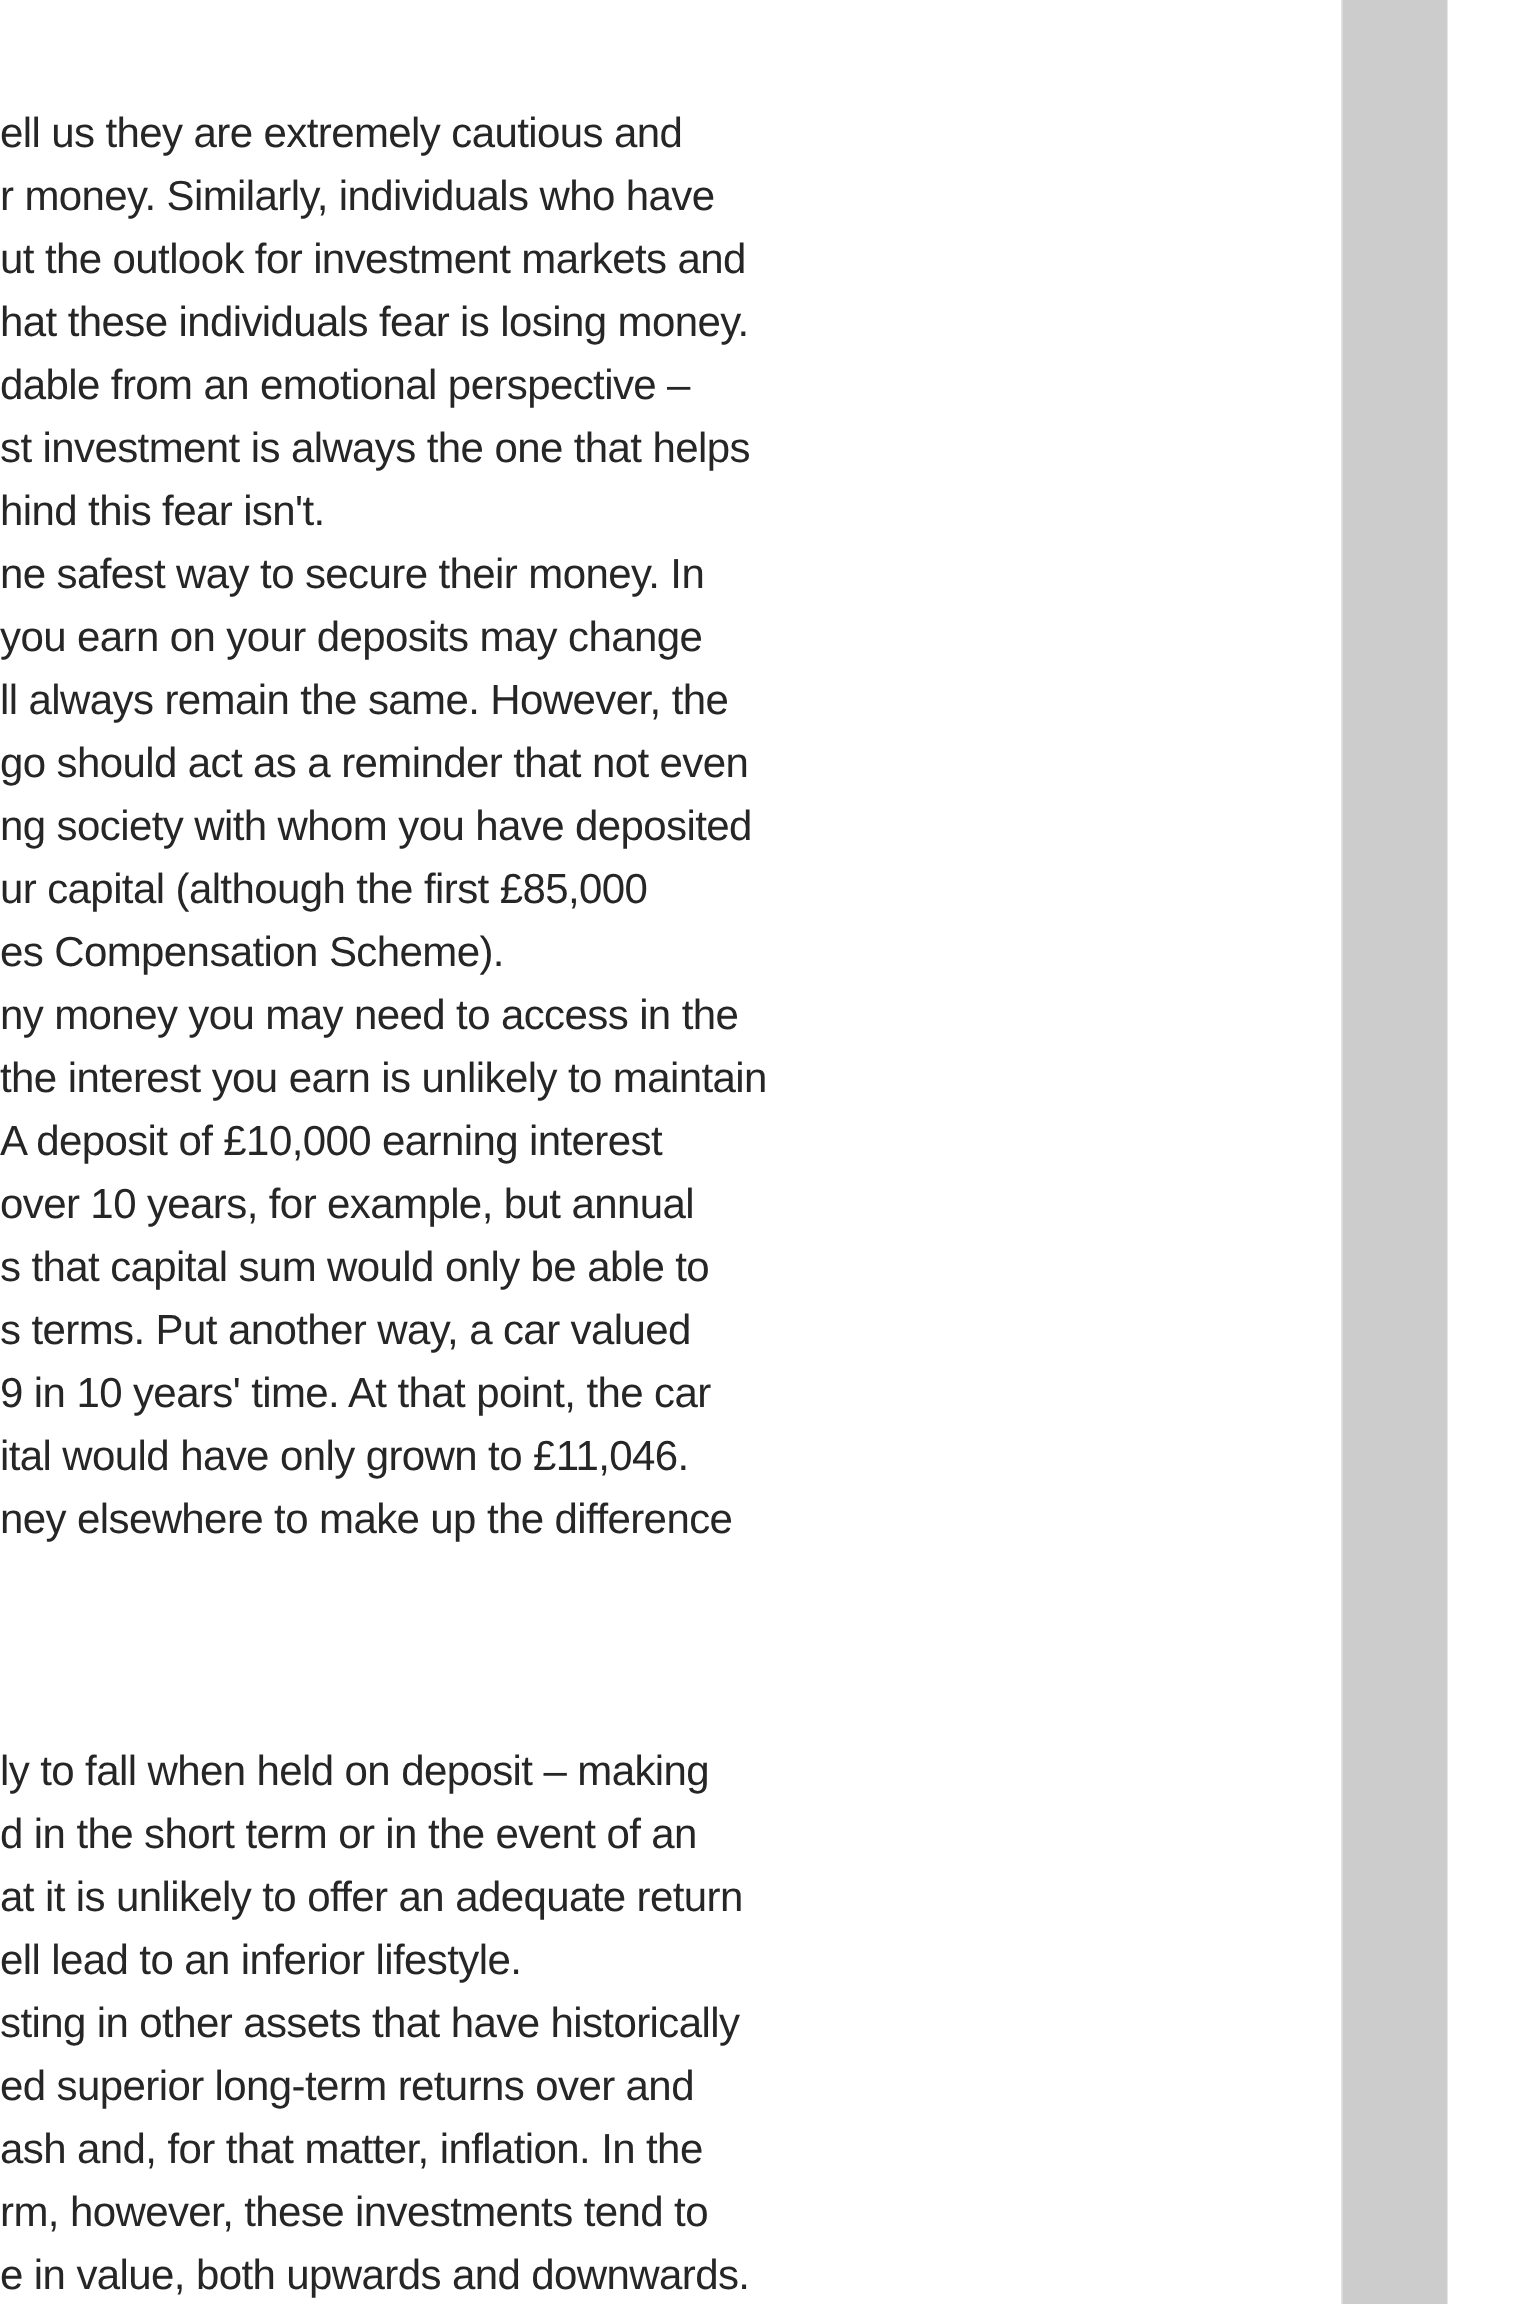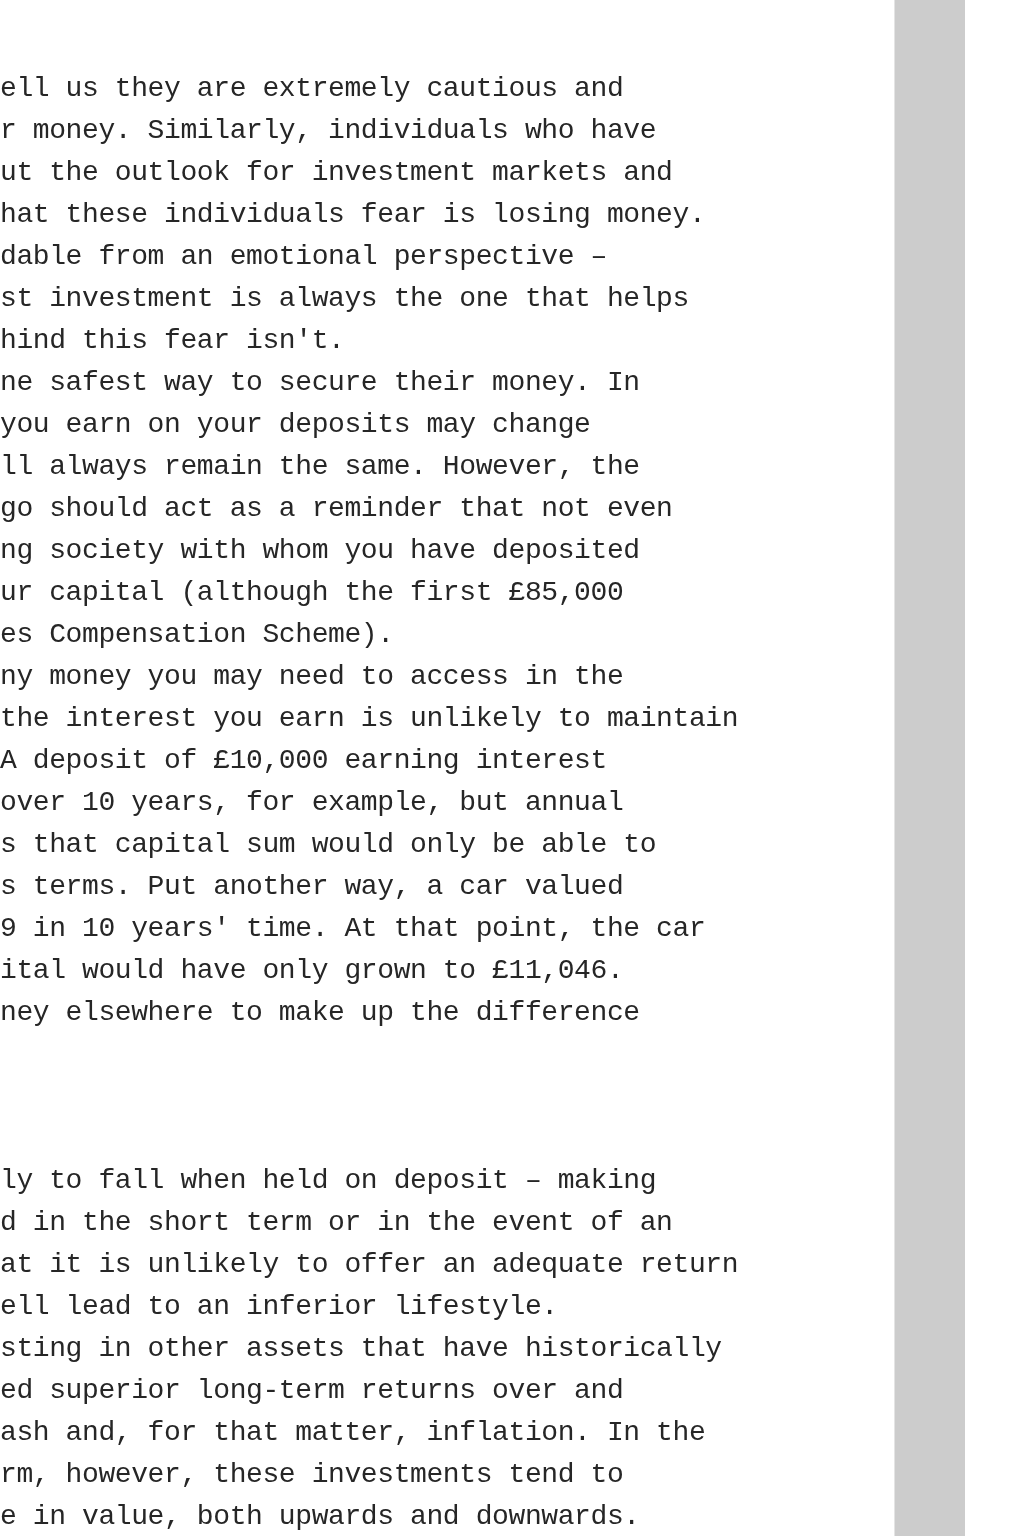--- a/index.html
+++ b/index.html
@@ -21,21 +21,21 @@
     width: 880px;
     color: #262626;
     font-size: 28px;
     line-height: 42px;
     letter-spacing: -0.4px;
     white-space: pre;
     overflow: hidden;
   }
   .section { display: block; }
   .section + .section { margin-top: 126px; }
-  .line { display: block; font-family: Liberation Mono, monospace; }
+  .line { display: block; }
   .gutter-bar {
     position: absolute;
     top: 0;
     left: 894px;
     width: 70px;
     height: 1536px;
     border-left: 1px solid #e4e4e4;
   }
 </style>
 </head>

